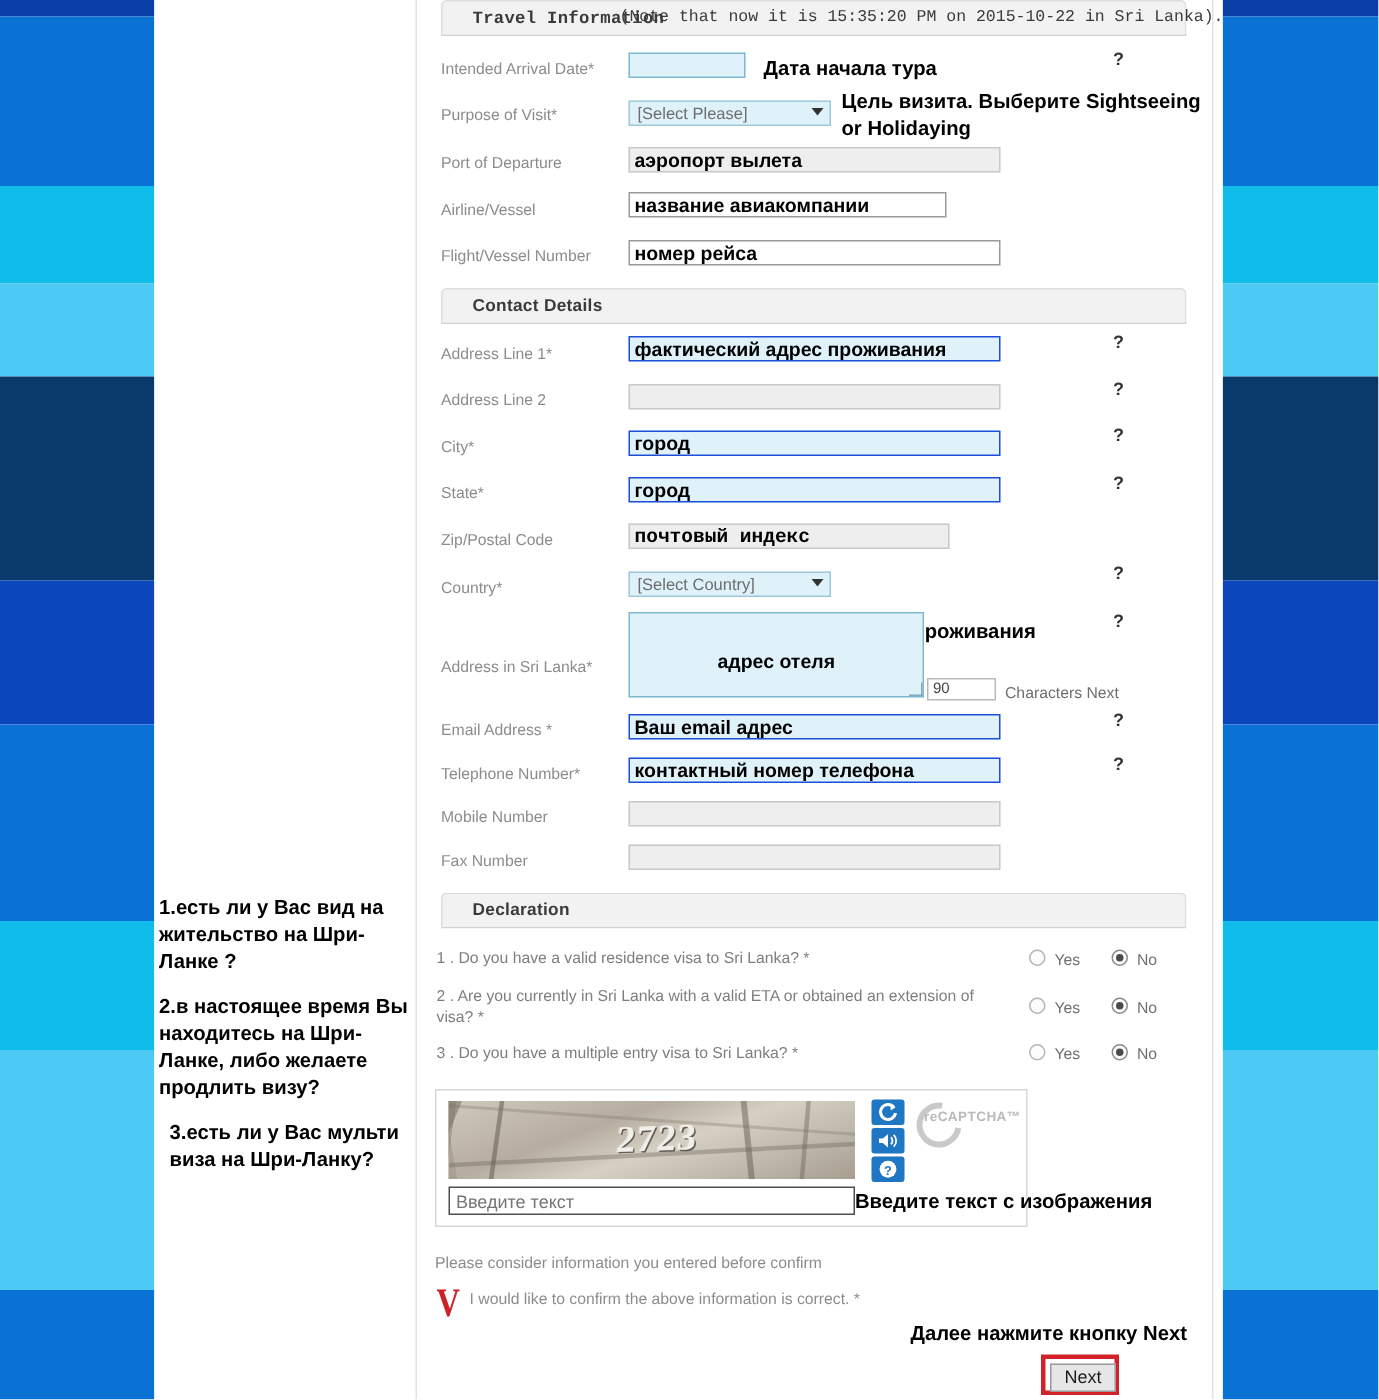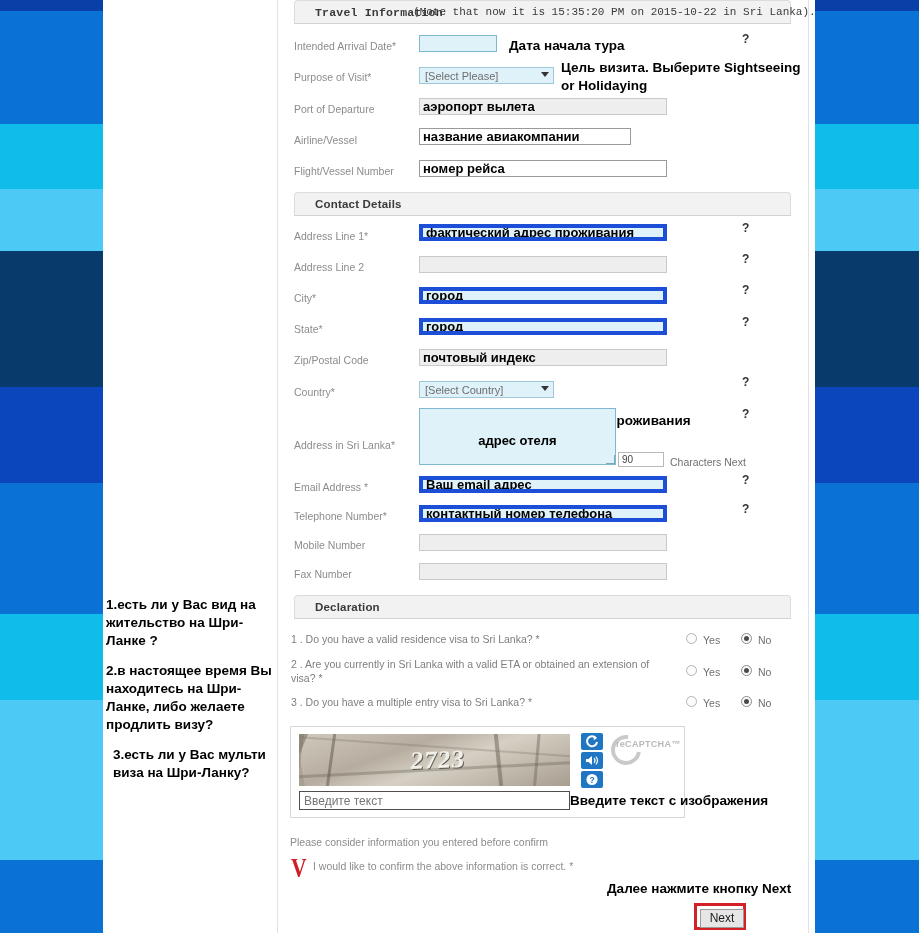--- a/index.html
+++ b/index.html
@@ -64,21 +64,21 @@
     border:1px solid #c9c9c9;
     background:#eeeeee;
     font-family:"Liberation Sans", sans-serif;
     font-size:12px; color:#000;
     height:17px;
     padding:0 3px;
     outline:none;
   }
   .fld.filled {
     background:#dff2fa;
-    border:4px solid #1d4ed8;
+    border:1px solid #1d4ed8;
     font-weight:bold;
     font-size:13px;
   }
   .fld.plainfilled {
     background:#eeeeee;
     border:1px solid #c9c9c9;
     font-weight:bold;
     font-size:13px;
   }
   .sel {
@@ -295,21 +295,21 @@
 
       <span class="lbl" style="left:16px; top:292px;">City*</span>
       <input class="fld filled" style="left: 141px; top: 287px; width: 248px;" value="город">
       <span class="qmark" style="left:464px; top:283px;">?</span>
 
       <span class="lbl" style="left:16px; top:323px;">State*</span>
       <input class="fld filled" style="left: 141px; top: 318px; width: 248px;" value="город">
       <span class="qmark" style="left:464px; top:315px;">?</span>
 
       <span class="lbl" style="left:16px; top:354px;">Zip/Postal Code</span>
-      <input class="fld plainfilled" style="left: 141px; top: 349px; width: 248px;" value="почтовый индекс">
+      <input class="fld plainfilled" style="left: 141px; top: 349px; width: 214px; font-family: Liberation Mono, monospace;" value="почтовый индекс">
 
       <span class="lbl" style="left:16px; top:386px;">Country*</span>
       <div class="sel" style="left:141px; top:381px; width:135px;">
         <span class="seltxt">[Select Country]</span>
         <span class="caret"></span>
       </div>
       <span class="note-ru" style="left:281px; top:382px;margin-top:30px;">страна проживания</span>
       <span class="qmark" style="left:464px; top:375px;">?</span>
 
       <span class="lbl" style="left:16px; top:439px;">Address in Sri Lanka*</span>

